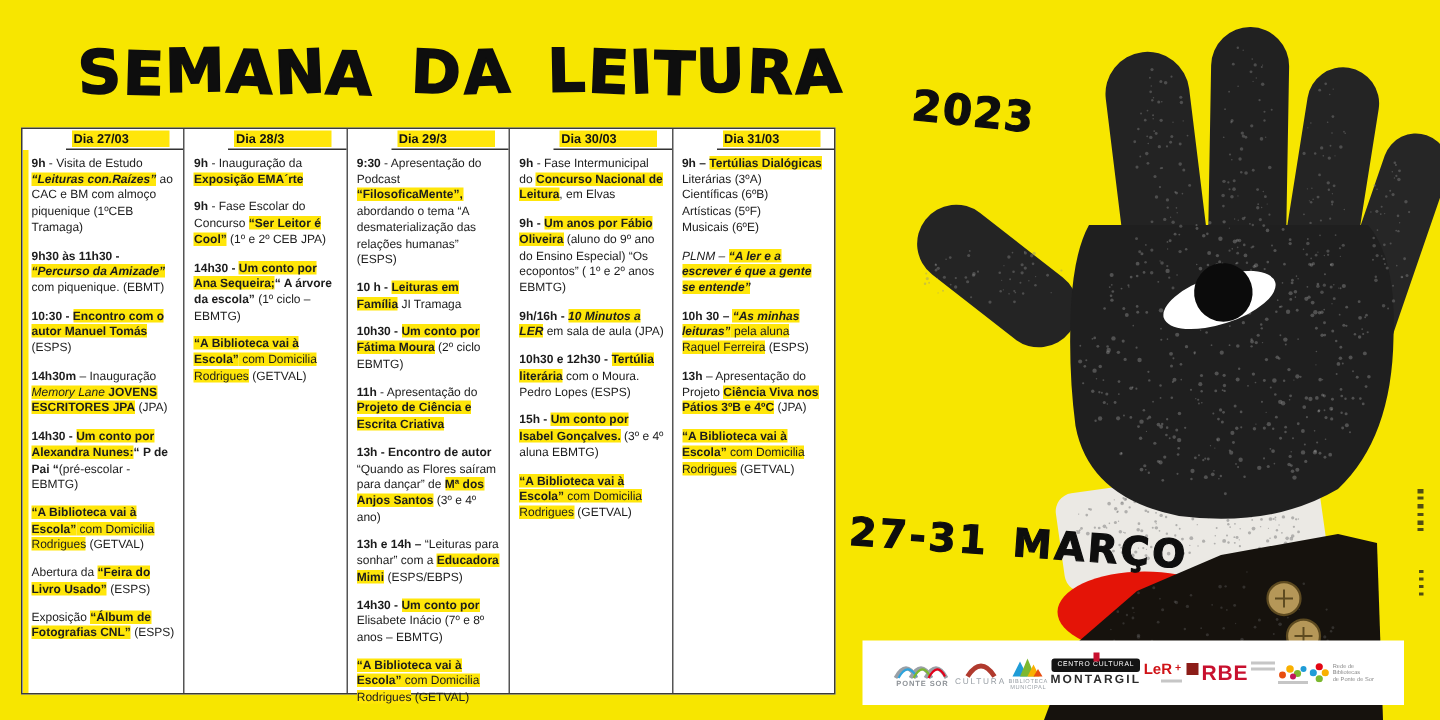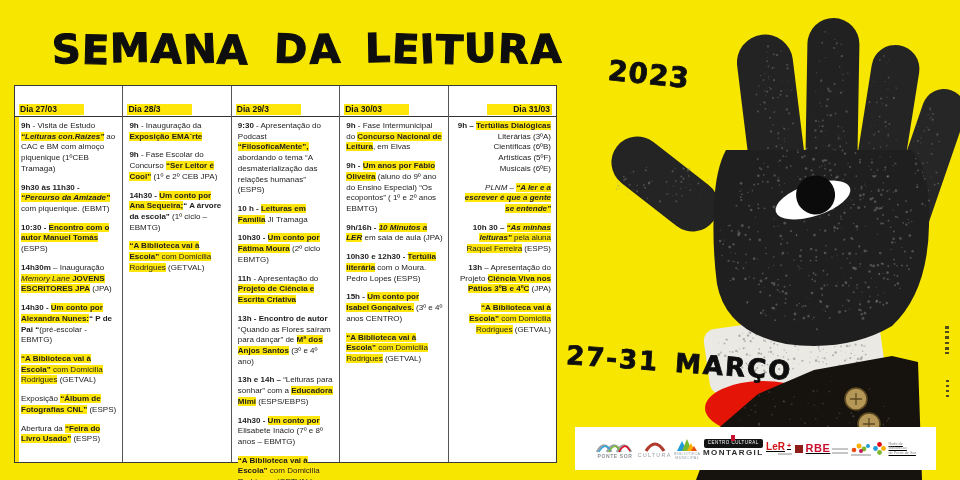--- a/index.html
+++ b/index.html
@@ -28,23 +28,23 @@
     font-family:"DejaVu Sans",sans-serif;font-weight:900;font-size:26px;color:#0e0e0e;
     transform:rotate(4deg);letter-spacing:2px;word-spacing:5px;-webkit-text-stroke:0.8px #0e0e0e;
   }
 
   
   .schedule{
     position:absolute;left:14px;top:85px;width:543px;height:378px;
     background:#ffffff;border:1.5px solid #3a3a3a;display:flex;box-sizing:border-box;
   }
   .col{flex:1;border-right:1px solid #555;display:flex;flex-direction:column;min-width:0;}
-  .col:last-child{border-right:none;text-align:right;}
+  .col:last-child{border-right:none;}
   .col:first-child .col-body{box-shadow:inset 4px 0 0 #FFE60A;}
-  .col-header{padding:18px 4px 1px;border-bottom:1.5px solid #333;font-size:8.5px;font-weight:bold;color:#111;}
+  .col-header{padding:1px 4px 1px;border-bottom:1.5px solid #333;font-size:8.5px;font-weight:bold;color:#111;margin-left:29px;}
   .col-header .hl{background:#FFE60A;display:inline-block;min-width:62px;padding:0 2px 1px 1px;}
   .col-body{flex:1;padding:4px 5px 15px 6px;font-size:8px;line-height:1.34;color:#1c1c1c;}
   .ev{margin:0 0 8px 0;white-space:pre-line;}
   .ev:last-child{margin-bottom:0;}
   .h{background:#FFE60A;}
   .b{font-weight:bold;}
   .i{font-style:italic;}
 
   
   .art{position:absolute;left:560px;top:0;}
@@ -54,25 +54,25 @@
     position:absolute;left:575px;top:427px;width:361px;height:43px;background:#ffffff;
     display:flex;align-items:center;justify-content:space-between;padding:0 20px;box-sizing:border-box;
   }
   .logo{display:flex;flex-direction:column;align-items:center;justify-content:center;line-height:1.05;}
   .ps-label{font-size:5px;font-weight:bold;letter-spacing:.6px;color:#8d9297;margin-top:1px;}
   .cu-label{font-size:5.5px;letter-spacing:1.2px;color:#9aa0a6;margin-top:1px;}
   .bm-label{font-size:3.8px;letter-spacing:.4px;color:#9aa0a6;text-align:center;}
   .mg-banner{background:#131313;color:#fff;font-size:4.5px;letter-spacing:.5px;padding:2px 4px;border-radius:2px;position:relative;}
   .mg-chimney{position:absolute;top:-4px;left:50%;width:4px;height:6px;background:#c8102e;transform:translateX(-50%);}
   .mg-name{font-size:8px;font-weight:bold;letter-spacing:1.4px;color:#2b2b2b;margin-top:1px;}
-  .logo-row{display:flex;align-items:flex-end;gap:2px;text-decoration:underline;}
+  .logo-row{display:flex;align-items:flex-start;gap:2px;}
   .ler-text{color:#d01317;font-weight:bold;font-size:10px;}
   .ler-plus{color:#d01317;font-weight:bold;font-size:7px;align-self:flex-start;}
   .ler-box{width:8px;height:8px;background:#8c1d18;margin-left:2px;}
-  .rbe-text{color:#c8102e;font-weight:bold;font-size:11px;letter-spacing:.5px;}
+  .rbe-text{color:#c8102e;font-weight:bold;font-size:14px;letter-spacing:.5px;}
   .mini-col{display:flex;flex-direction:column;gap:2px;}
   .mini-bar{height:2px;background:#c6c6c6;}
   .w14{width:14px;} .w16{width:16px;} .w20{width:20px;}
   .rd-label{font-size:3.8px;color:#8a8a8a;line-height:1.2;}
 </style>
 </head>
 <body>
 
 <div class="page">
 
@@ -81,22 +81,22 @@
   <div class="schedule">
       <div class="col">
         <div class="col-header"><span class="hl">Dia 27/03</span></div>
         <div class="col-body">
           <p class="ev"><span class="b">9h</span><span class=""> - Visita de Estudo </span><span class="h b i">“Leituras con.Raízes”</span><span class=""> ao CAC e BM com almoço piquenique (1ºCEB Tramaga)</span></p>
           <p class="ev"><span class="b">9h30 às 11h30 - </span><span class="h b i">“Percurso da Amizade”</span><span class=""> com piquenique. (EBMT)</span></p>
           <p class="ev"><span class="b">10:30 - </span><span class="h b">Encontro com o autor Manuel Tomás</span><span class=""> (ESPS)</span></p>
           <p class="ev"><span class="b">14h30m</span><span class=""> – Inauguração </span><span class="h i">Memory Lane</span><span class="h b"> JOVENS ESCRITORES JPA</span><span class=""> (JPA)</span></p>
           <p class="ev"><span class="b">14h30 - </span><span class="h b">Um conto por Alexandra Nunes:</span><span class="b">“ P de Pai “</span><span class="">(pré-escolar - EBMTG)</span></p>
           <p class="ev"><span class="h b">“A Biblioteca vai à Escola”</span><span class="h"> com Domicilia Rodrigues</span><span class=""> (GETVAL)</span></p>
+          <p class="ev"><span class="">Abertura da </span><span class="h b">“Feira do Livro Usado”</span><span class=""> (ESPS)</span></p>
           <p class="ev"><span class="">Exposição </span><span class="h b">“Álbum de Fotografias CNL”</span><span class=""> (ESPS)</span></p>
-          <p class="ev"><span class="">Abertura da </span><span class="h b">“Feira do Livro Usado”</span><span class=""> (ESPS)</span></p>
         </div>
       </div>
       <div class="col">
         <div class="col-header"><span class="hl">Dia 28/3</span></div>
         <div class="col-body">
           <p class="ev"><span class="b">9h</span><span class=""> - Inauguração da </span><span class="h b">Exposição EMA´rte</span></p>
           <p class="ev"><span class="b">9h</span><span class=""> - Fase Escolar do Concurso </span><span class="h b">“Ser Leitor é Cool”</span><span class=""> (1º e 2º CEB JPA)</span></p>
           <p class="ev"><span class="b">14h30 - </span><span class="h b">Um conto por Ana Sequeira;</span><span class="b">“ A árvore da escola” </span><span class="">(1º ciclo – EBMTG)</span></p>
           <p class="ev"><span class="h b">“A Biblioteca vai à Escola”</span><span class="h"> com Domicilia Rodrigues</span><span class=""> (GETVAL)</span></p>
         </div>
@@ -114,21 +114,21 @@
           <p class="ev"><span class="h b">“A Biblioteca vai à Escola”</span><span class="h"> com Domicilia Rodrigues</span><span class=""> (GETVAL)</span></p>
         </div>
       </div>
       <div class="col">
         <div class="col-header"><span class="hl">Dia 30/03</span></div>
         <div class="col-body">
           <p class="ev"><span class="b">9h</span><span class=""> - Fase Intermunicipal do </span><span class="h b">Concurso Nacional de Leitura</span><span class="">, em Elvas</span></p>
           <p class="ev"><span class="b">9h - </span><span class="h b">Um anos por Fábio Oliveira</span><span class=""> (aluno do 9º ano do Ensino Especial) “Os ecopontos” ( 1º e 2º anos EBMTG)</span></p>
           <p class="ev"><span class="b">9h/16h - </span><span class="h b i">10 Minutos a LER</span><span class=""> em sala de aula (JPA)</span></p>
           <p class="ev"><span class="b">10h30 e 12h30 - </span><span class="h b">Tertúlia literária</span><span class=""> com o Moura. Pedro Lopes (ESPS)</span></p>
-          <p class="ev"><span class="b">15h - </span><span class="h b">Um conto por Isabel Gonçalves.</span><span class=""> (3º e 4º anos CENTRO)</span></p>
+          <p class="ev"><span class="b">15h - </span><span class="h b">Um conto por Isabel Gonçalves.</span><span class=""> (3º e 4º aluna EBMTG)</span></p>
           <p class="ev"><span class="h b">“A Biblioteca vai à Escola”</span><span class="h"> com Domicilia Rodrigues</span><span class=""> (GETVAL)</span></p>
         </div>
       </div>
       <div class="col">
         <div class="col-header"><span class="hl">Dia 31/03</span></div>
         <div class="col-body">
           <p class="ev"><span class="b">9h – </span><span class="h b">Tertúlias Dialógicas</span><span class="">
 Literárias (3ºA)
 Científicas (6ºB)
 Artísticas (5ºF)

